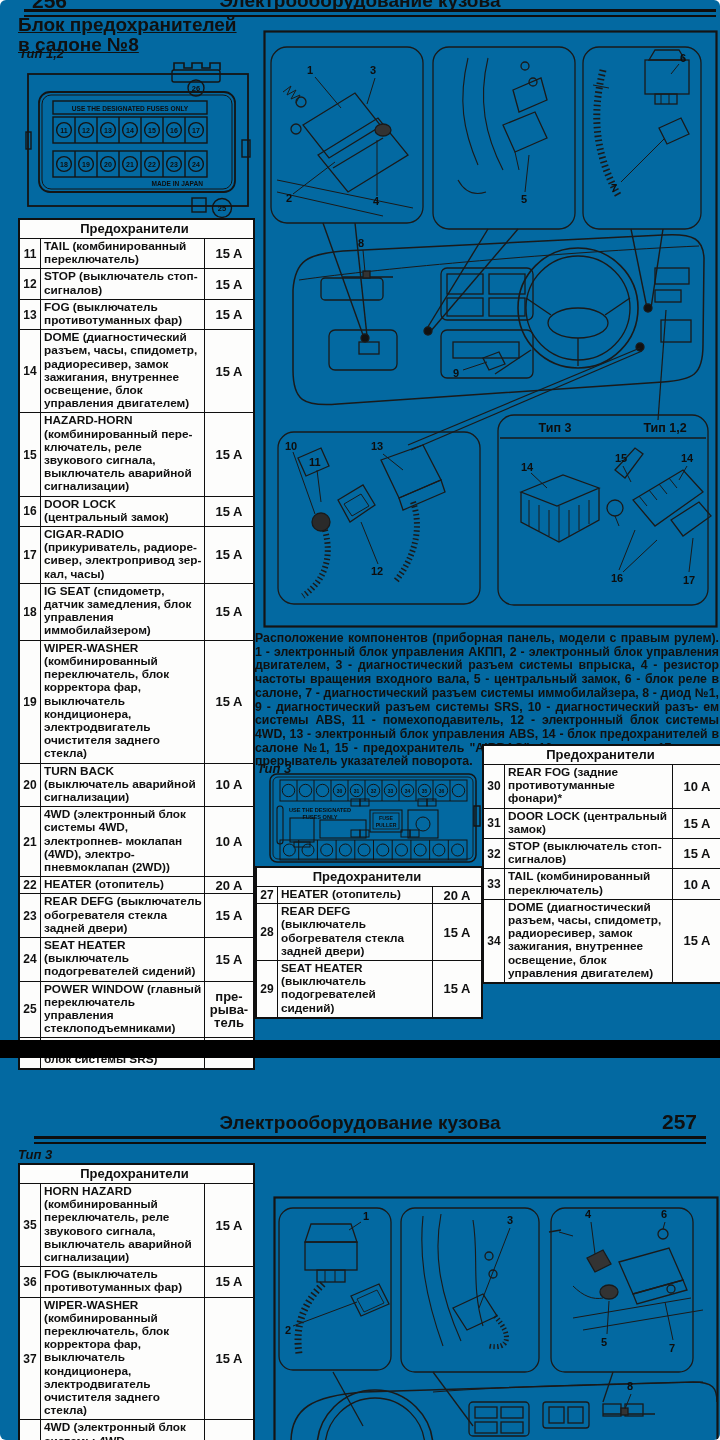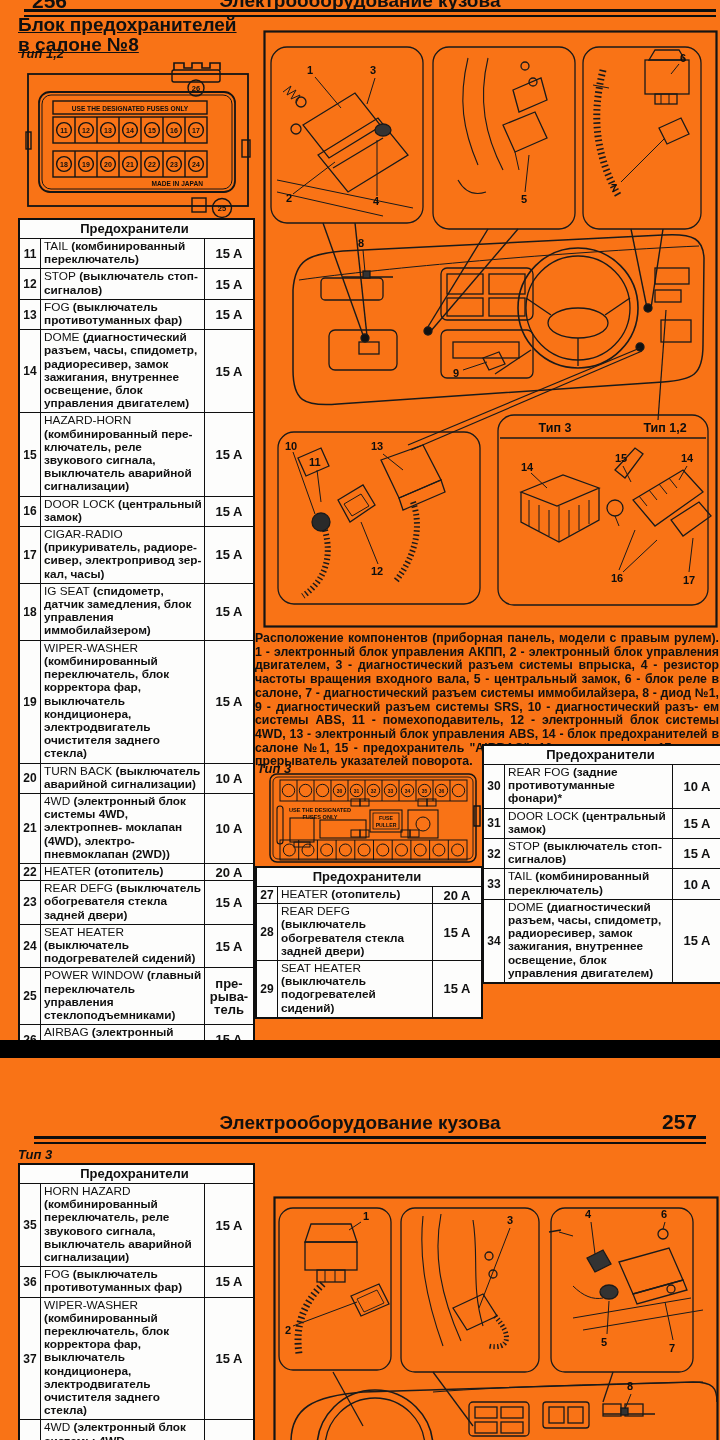--- a/index.html
+++ b/index.html
@@ -1,37 +1,37 @@
 <!DOCTYPE html>
 <html><head>
 <meta charset="utf-8">
 <style>
   html,body{margin:0;padding:0;}
   body{width:720px;height:1440px;background:#ffffff;font-family:"Liberation Sans",sans-serif;color:#101010;}
-  #page{position:relative;width:720px;height:1440px;overflow:hidden;background:#f97316;}
+  #page{position:relative;width:720px;height:1440px;overflow:hidden;background:#0369a1;border-radius:6px;}
 
   .pg-head{position:absolute;top:0;left:0;width:720px;height:16px;overflow:hidden;}
   .pg-head .pn{position:absolute;left:32px;top:-11px;font-size:21px;font-weight:bold;}
   .pg-head .ht{position:absolute;left:0;top:-10px;width:720px;text-align:center;font-size:19px;font-weight:bold;}
   .dbl{border-top:3px solid #0e0e0e;border-bottom:2px solid #0e0e0e;height:3px;}
   .rule-top{position:absolute;top:9px;left:24px;right:4px;}
 
   .title{position:absolute;left:18px;top:15px;width:235px;font-size:19px;line-height:20px;font-weight:bold;text-decoration:underline;}
   .tip{font-size:13px;font-weight:bold;font-style:italic;}
   .tip-a{position:absolute;left:19px;top:46px;}
   .tip-b{position:absolute;left:257px;top:761px;}
   .tip-c{position:absolute;left:18px;top:1147px;}
 
   .ftable{position:absolute;border:2px solid #0f0f0f;background:#fdfdfc;}
   .fthead{border-bottom:1.5px solid #0f0f0f;text-align:center;font-weight:bold;font-size:13px;padding:1px 4px 2px 0;}
   .frow{display:flex;border-top:1px solid #0f0f0f;align-items:stretch;}
   .frow:nth-child(2){border-top:none;}
   .fnum{width:20px;min-width:20px;border-right:1px solid #0f0f0f;display:flex;align-items:center;justify-content:center;font-size:12px;font-weight:bold;}
   .fdesc{flex:1;border-right:1px solid #0f0f0f;padding:1px 2px 2px 3px;font-size:11.8px;line-height:13.2px;font-weight:bold;}
-  .fname{font-weight:normal;margin-top:30px;}
+  .fname{font-weight:bold;margin-top:30px;}
   .famp{width:44px;min-width:44px;display:flex;align-items:center;justify-content:center;text-align:center;font-size:13px;font-weight:bold;line-height:13px;padding:0 2px;}
   #tbl-main{left:18px;top:218px;width:233px;}
   #tbl-t3{left:255px;top:866px;width:224px;}
   #tbl-right{left:482px;top:744px;width:237px;}
   #tbl-bottom{left:18px;top:1163px;width:233px;}
 
   .caption{position:absolute;left:255px;top:632px;width:464px;font-size:12.3px;line-height:13.7px;font-weight:bold;text-align:justify;}
 
   .blackbar{position:absolute;left:0;top:1040px;width:720px;height:18px;background:#000;}
 

